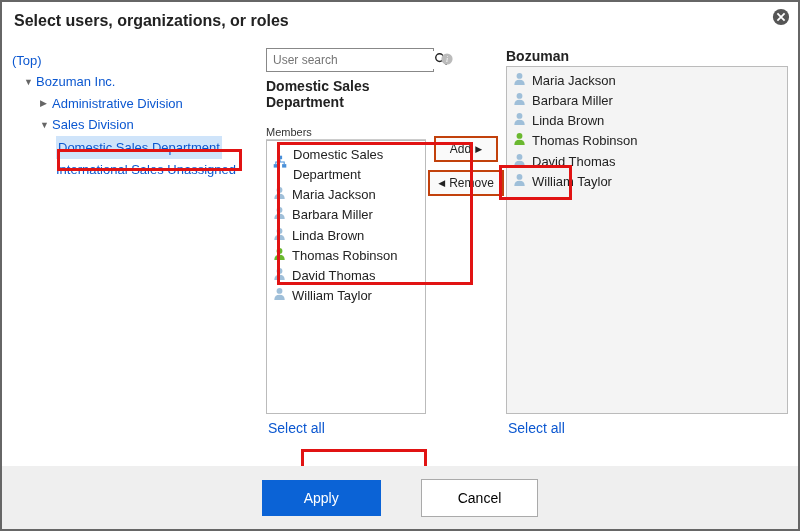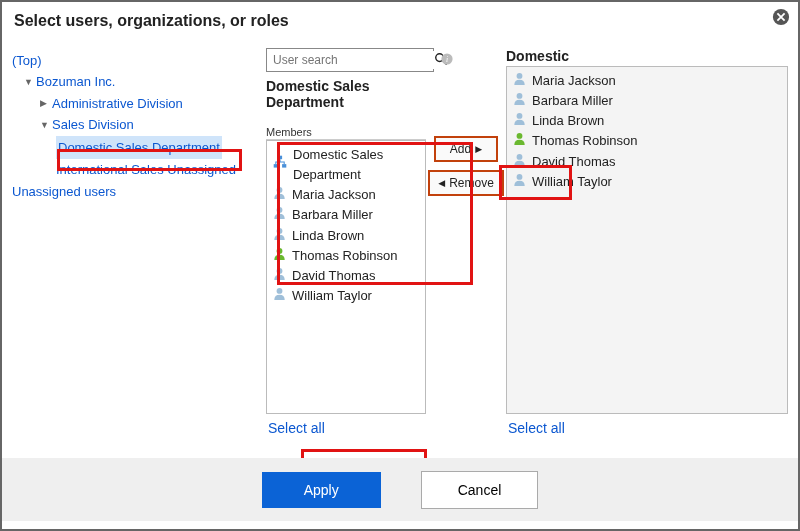--- a/index.html
+++ b/index.html
@@ -31,21 +31,21 @@
   .info-icon { color: #999; }
   .section-heading { font-weight: bold; font-size: 14px; margin-top: 6px; }
   .members-label { font-size: 11px; color: #333; border-bottom: 1px solid #ccc; padding-bottom: 1px; margin-top: 16px; }
   .members-box { border: 1px solid #bbb; flex: 1; overflow: hidden; padding: 4px 6px; position: relative; }
   .member-row { display: flex; align-items: center; gap: 6px; line-height: 1.55; }
   .selectall { padding: 6px 2px 0; font-size: 14px; }
   .btn { border: 2px solid #c2410c; background: #fafafa; padding: 4px 8px; font-size: 12px; display: inline-flex; align-items: center; gap: 4px; cursor: pointer; min-width: 64px; justify-content: center; }
   .selected-heading { font-weight: bold; font-size: 14px; padding-bottom: 2px; }
   .selected-box { border: 1px solid #bbb; background: #f4f4f4; flex: 1; padding: 4px 6px; }
   .red-box { border: 3px solid #e11313; position: absolute; pointer-events: none; }
-  .footer { background: #efefef; height: 63px; display: flex; align-items: center; justify-content: center; gap: 40px; position: absolute; bottom: 8px; left: 0; right: 0; }
+  .footer { background: #efefef; height: 63px; display: flex; align-items: center; justify-content: center; gap: 40px; position: absolute; bottom: 0; left: 0; right: 0; }
   .btn-primary { background: #0b63d6; color: #fff; border: none; padding: 10px 42px; font-size: 14px; cursor: pointer; }
   .btn-secondary { background: #fff; border: 1px solid #aaa; padding: 10px 36px; font-size: 14px; cursor: pointer; }
 </style>
 </head>
 <body>
 
 <div class="container">
 
   <div class="close-x">
     <svg viewBox="0 0 20 20">
@@ -74,23 +74,20 @@
         </div>
         <div class="tree-row indent2">
           <span class="tri">▼</span>
           <span class="link">Sales Division</span>
         </div>
         <div class="tree-row indent3" style="position:relative">
           <span class="link tree-selected">Domestic Sales Department</span>
         </div>
         <div class="tree-row indent3">
           <span class="link">International Sales Unassigned</span>
-        </div>
-        <div class="tree-row">
-          <span class="link">Unassigned users</span>
         </div>
       </div>
     </div>
 
     <div class="col-members">
       <div class="row-search">
         <div class="searchbox">
           <input type="text" placeholder="User search" style="">
           <span class="mag">
             <svg width="14" height="14" viewBox="0 0 20 20">
@@ -169,21 +166,21 @@
         <span>Add</span>
         <span style="font-size:9px">▶</span>
       </div>
       <div class="btn">
         <span style="font-size:9px">◀</span>
         <span>Remove</span>
       </div>
     </div>
 
     <div class="col-selected">
-      <div class="selected-heading">Domestic</div>
+      <div class="selected-heading">Bozuman</div>
       <div class="selected-box" id="selected-list">
           <div class="member-row">
             <span><svg width="13" height="13" viewBox="0 0 20 20">
                 <circle cx="10" cy="6" r="4.5" fill="#9fbfd9"></circle>
                 <path d="M2 20 Q2 12 10 12 Q18 12 18 20 Z" fill="#9fbfd9"></path>
               </svg></span>
             <span>Maria Jackson</span>
           </div>
           <div class="member-row">
             <span><svg width="13" height="13" viewBox="0 0 20 20">

